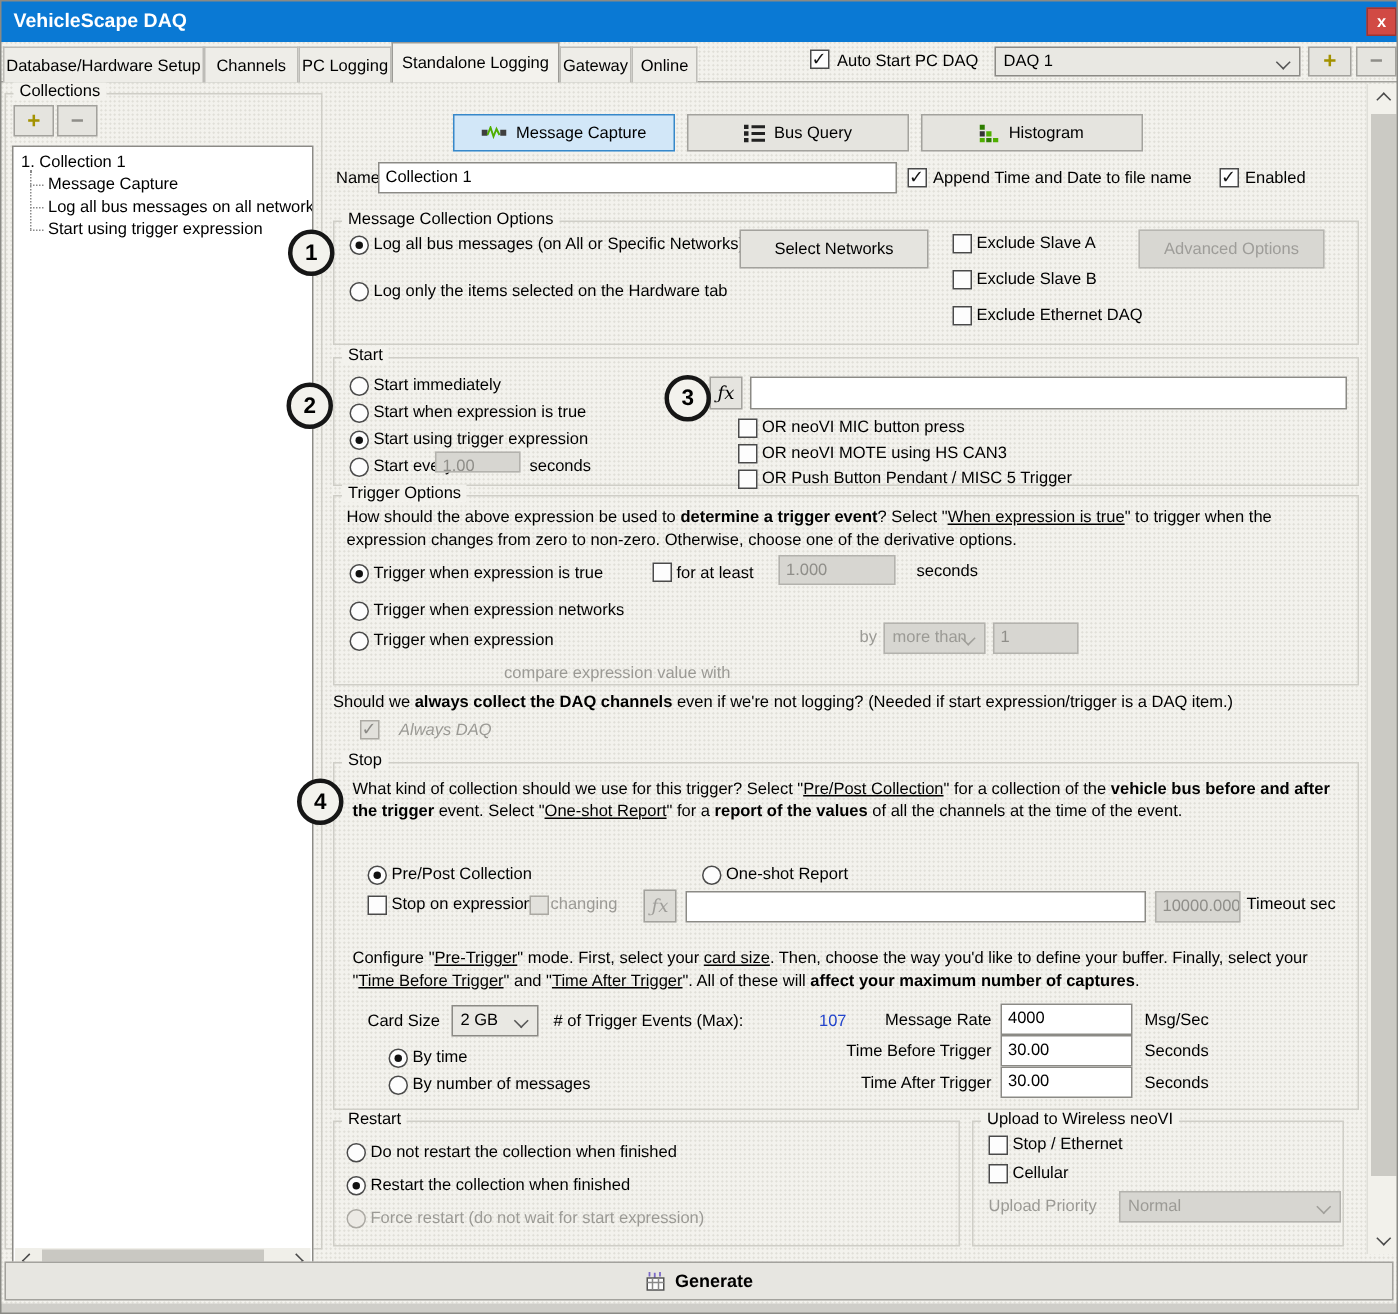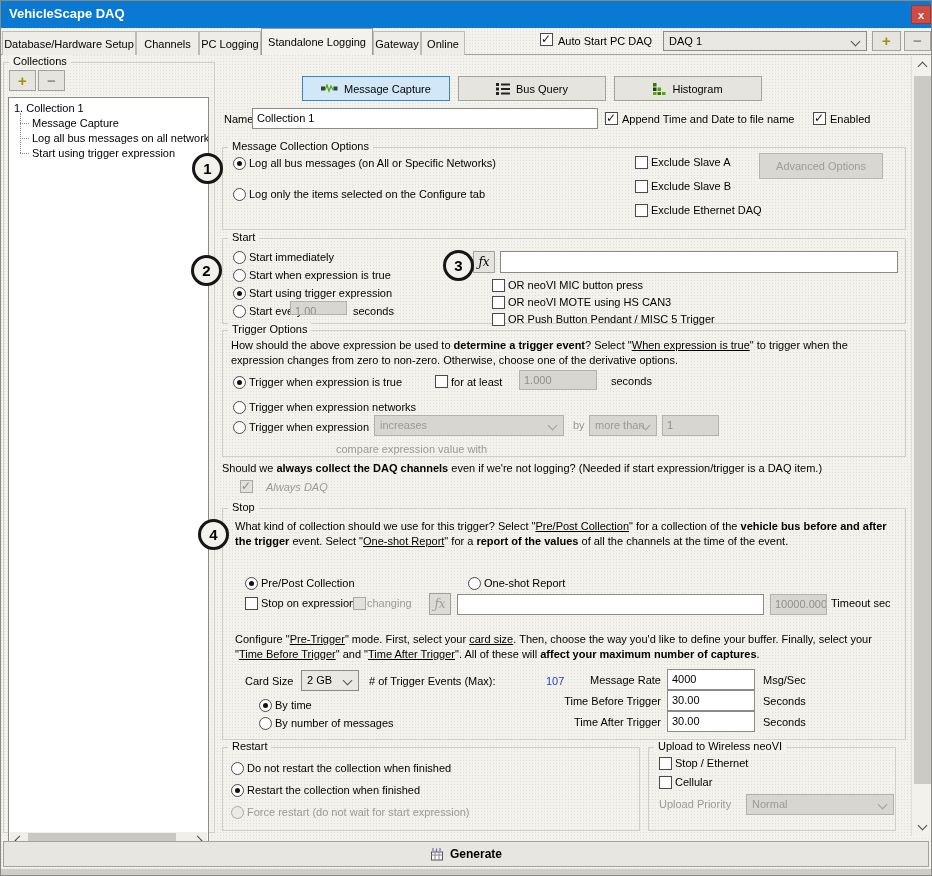--- a/index.html
+++ b/index.html
@@ -170,21 +170,22 @@
 <span class="cb checked" style="left:605px;top:112px;"></span>
 <span class="lbl" style="left:622px;top:113px;">Append Time and Date to file name</span>
 <span class="cb checked" style="left:813px;top:112px;"></span>
 <span class="lbl" style="left:830px;top:113px;">Enabled</span>
 
 <div class="gb" style="left:222px;top:147px;width:684px;height:83px;">
   <span class="gb-label">Message Collection Options</span>
   <span class="radio sel" style="left:10px;top:9px;"></span>
   <span class="lbl" style="left:26px;top:9px;">Log all bus messages (on All or Specific Networks)</span>
   <span class="radio" style="left:10px;top:40px;"></span>
-  <span class="lbl" style="left:26px;top:40px;">Log only the items selected on the Configure tab</span>
+  <span class="lbl" style="left:26px;top:40px;">Log only the items selected on the Hardware tab</span>
+  <div class="btn" style="left:270px;top:5px;width:126px;height:26px;">Select Networks</div>
   <span class="cb" style="left:412px;top:8px;"></span>
   <span class="lbl" style="left:428px;top:8px;">Exclude Slave A</span>
   <span class="cb" style="left:412px;top:32px;"></span>
   <span class="lbl" style="left:428px;top:32px;">Exclude Slave B</span>
   <span class="cb" style="left:412px;top:56px;"></span>
   <span class="lbl" style="left:428px;top:56px;">Exclude Ethernet DAQ</span>
   <div class="btn disabled" style="left:536px;top:5px;width:124px;height:26px;">Advanced Options</div>
 </div>
 
 <div class="gb" style="left:222px;top:238px;width:684px;height:86px;">
@@ -215,21 +216,20 @@
   <span class="radio sel" style="left:10px;top:45px;"></span>
   <span class="lbl" style="left:26px;top:45px;">Trigger when expression is true</span>
   <span class="cb" style="left:212px;top:44px;"></span>
   <span class="lbl" style="left:228px;top:45px;text-align:center;">for at least</span>
   <div class="field dis" style="left:296px;top:39px;width:78px;height:20px;">1.000</div>
   <span class="lbl" style="left:388px;top:44px;">seconds</span>
   <span class="radio" style="left:10px;top:70px;"></span>
   <span class="lbl" style="left:26px;top:70px;">Trigger when expression networks</span>
   <span class="radio" style="left:10px;top:90px;"></span>
   <span class="lbl" style="left:26px;top:90px;">Trigger when expression</span>
-  <div class="ddl dis" style="left:151px;top:84px;width:190px;height:21px;">increases</div>
   <span class="lbl dim" style="left:350px;top:88px;">by</span>
   <div class="ddl dis" style="left:366px;top:84px;width:68px;height:21px;">more than</div>
   <div class="field dis" style="left:439px;top:84px;width:57px;height:21px;">1</div>
   <span class="lbl dim" style="left:113px;top:112px;">compare expression value with</span>
 </div>
 
 <div class="para" style="left:222px;top:461px;width:676px;"><span>Should we </span><span style="font-weight: bold;">always collect the DAQ channels</span><span> even if we're not logging? (Needed if start expression/trigger is a DAQ item.)</span></div>
 <span class="cb checked disabled" style="left:240px;top:480px;"></span>
 <span class="lbl dim" style="left:266px;top:481px;font-style:italic;">Always DAQ</span>
 

